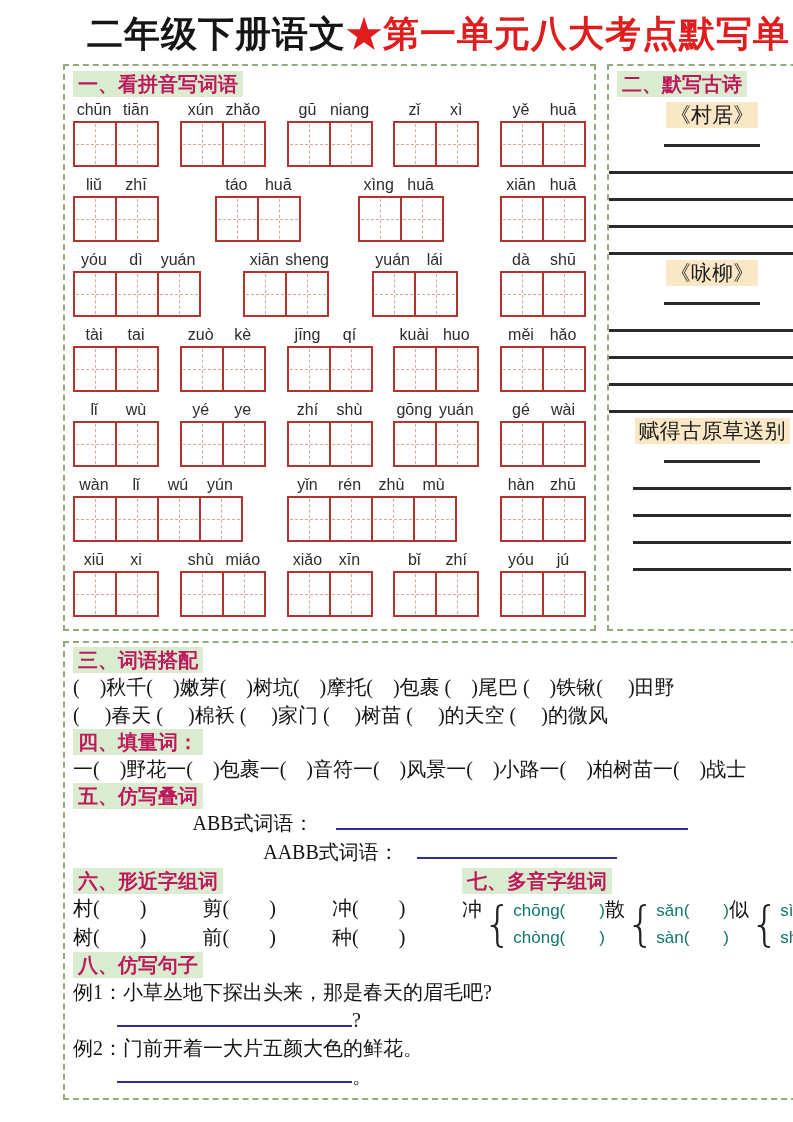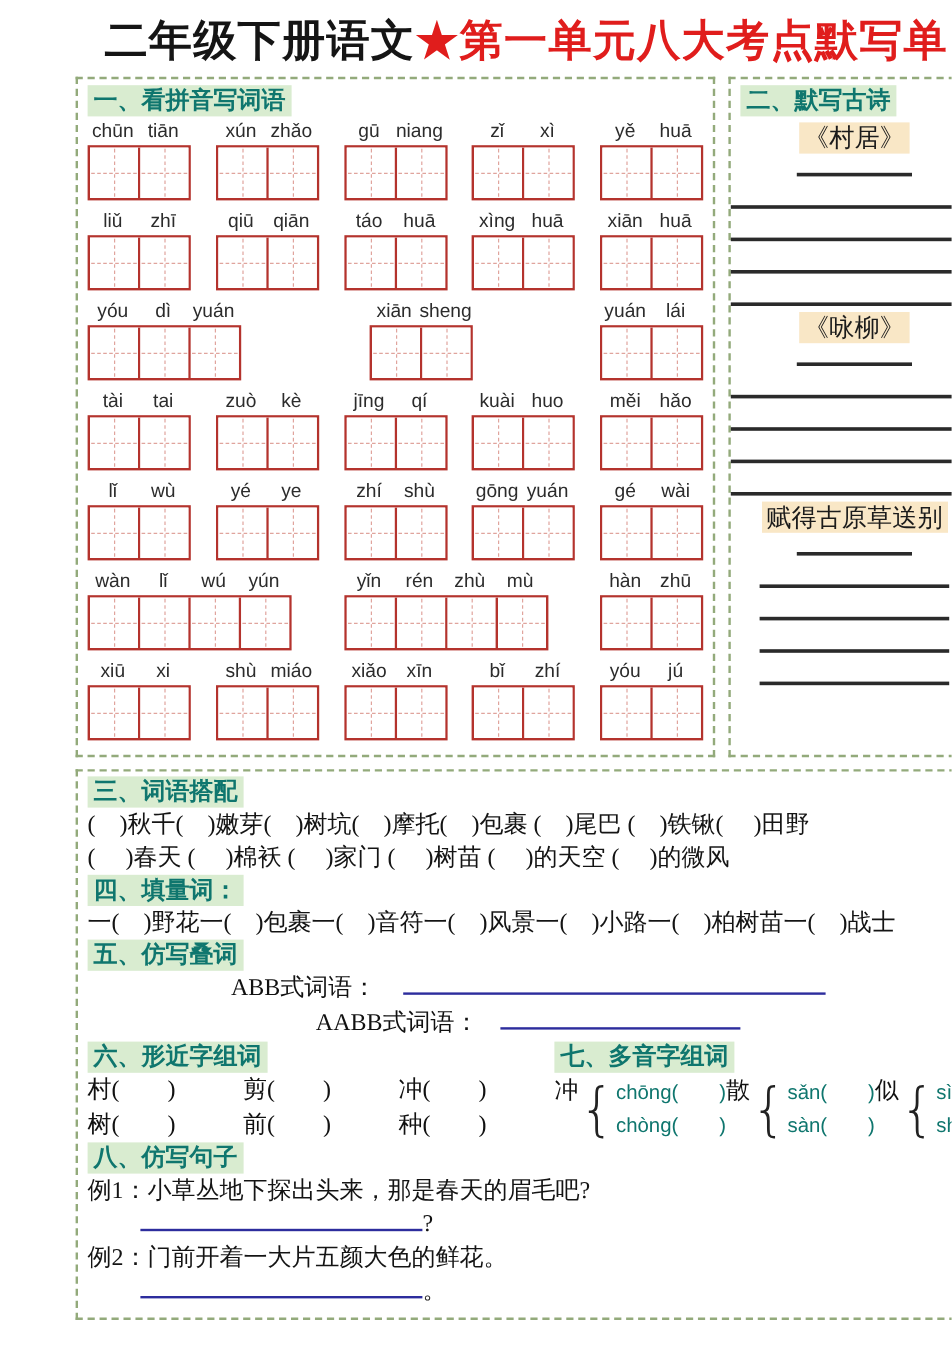--- a/index.html
+++ b/index.html
@@ -9,21 +9,21 @@
   .main-title{text-align:center;padding-top:12px;font-family:"Liberation Serif",serif;
     font-weight:bold;font-size:36px;line-height:44px;letter-spacing:1px;white-space:nowrap;}
   .main-title .t-black{color:#151515;}
   .main-title .t-red{color:#e01d1c;}
 
   .boxes-top{display:flex;gap:11px;margin:8px 18px 0 21px;align-items:stretch;}
   .gbox{border:2px dashed #93aa7b;background:#fff;}
   .box-left{width:513px;padding:5px 8px 4px;}
   .box-right{flex:1;padding:5px 8px 4px;}
 
-  .sec-head{display:inline-block;color:#0f766e;background:#d9ecd0;font-family:"Liberation Serif",serif;
+  .sec-head{display:inline-block;color:#be185d;background:#d9ecd0;font-family:"Liberation Serif",serif;
     font-weight:bold;font-size:20px;line-height:26px;padding:0 5px;}
 
   
   .prow-grids{display:flex;justify-content:space-between;margin-bottom:8px;}
   .pgroup{}
   .plabels{display:flex;height:21px;}
   .plabels span{width:42px;text-align:center;font-size:16px;line-height:20px;color:#2c2c2c;white-space:nowrap;}
   .cells{display:flex;border:2px solid #b4332d;width:max-content;}
   .cell{width:40px;height:42px;position:relative;border-right:2px solid #b4332d;background:#fff;}
   .cell:last-child{border-right:none;}
@@ -135,30 +135,20 @@
                 <span>liǔ</span>
                 <span>zhī</span>
               </div>
               <div class="cells">
                 <div class="cell"></div>
                 <div class="cell"></div>
               </div>
             </div>
             <div class="pgroup">
               <div class="plabels">
-                <span>qiū</span>
-                <span>qiān</span>
-              </div>
-              <div class="cells">
-                <div class="cell"></div>
-                <div class="cell"></div>
-              </div>
-            </div>
-            <div class="pgroup">
-              <div class="plabels">
                 <span>táo</span>
                 <span>huā</span>
               </div>
               <div class="cells">
                 <div class="cell"></div>
                 <div class="cell"></div>
               </div>
             </div>
             <div class="pgroup">
               <div class="plabels">
@@ -201,20 +191,30 @@
               </div>
               <div class="cells">
                 <div class="cell"></div>
                 <div class="cell"></div>
               </div>
             </div>
             <div class="pgroup">
               <div class="plabels">
                 <span>yuán</span>
                 <span>lái</span>
+              </div>
+              <div class="cells">
+                <div class="cell"></div>
+                <div class="cell"></div>
+              </div>
+            </div>
+            <div class="pgroup">
+              <div class="plabels">
+                <span>dà</span>
+                <span>shū</span>
               </div>
               <div class="cells">
                 <div class="cell"></div>
                 <div class="cell"></div>
               </div>
             </div>
           </div>
           <div class="prow-grids">
             <div class="pgroup">
               <div class="plabels">

